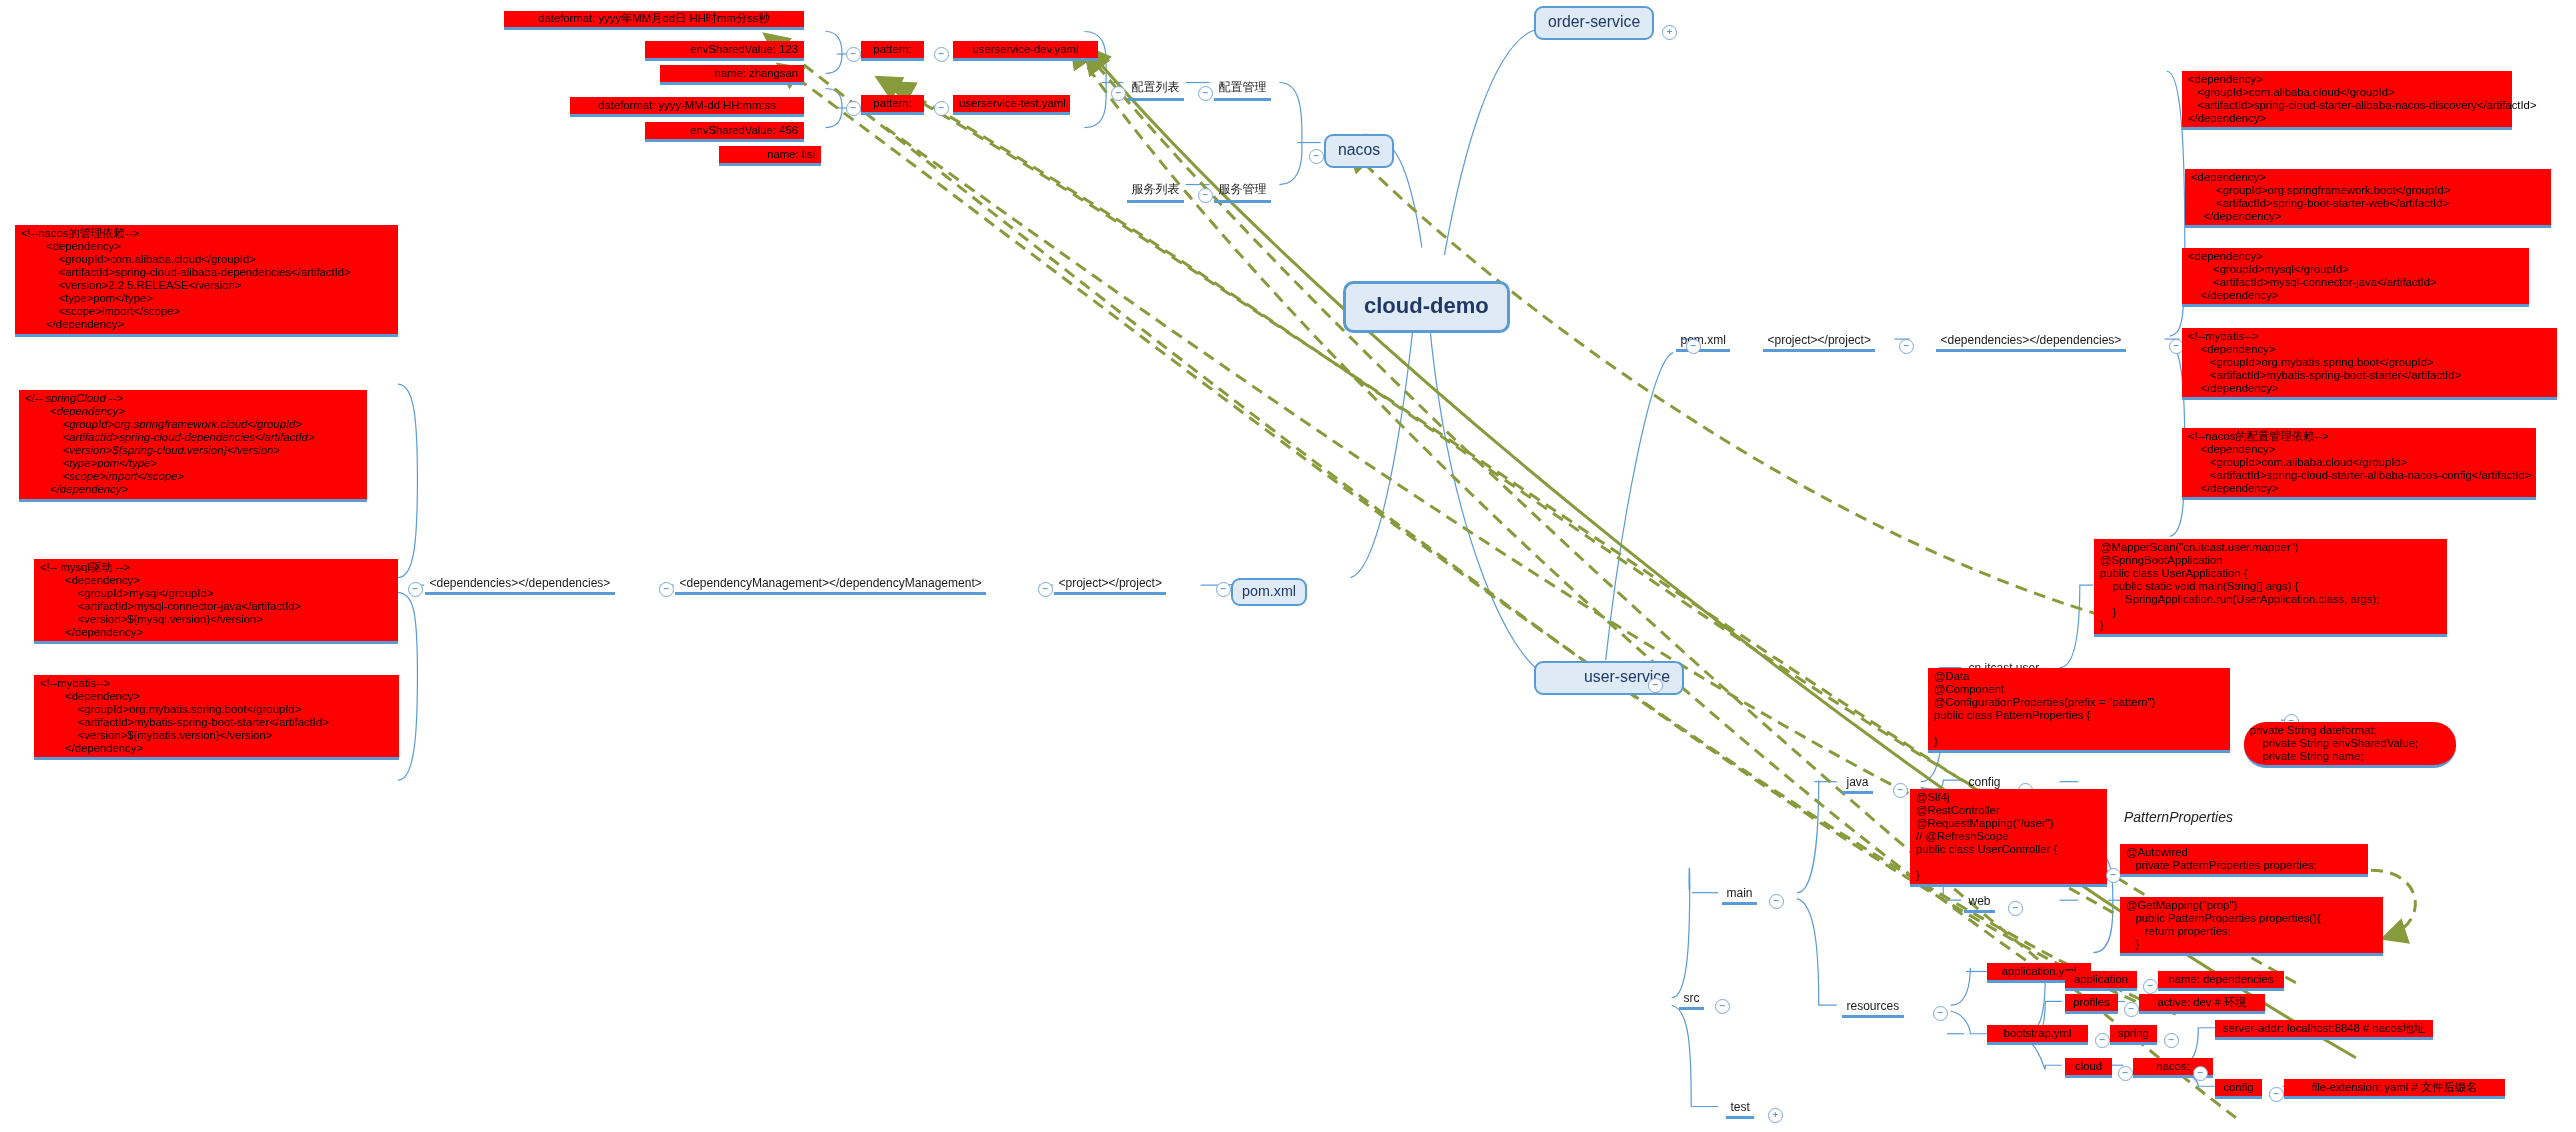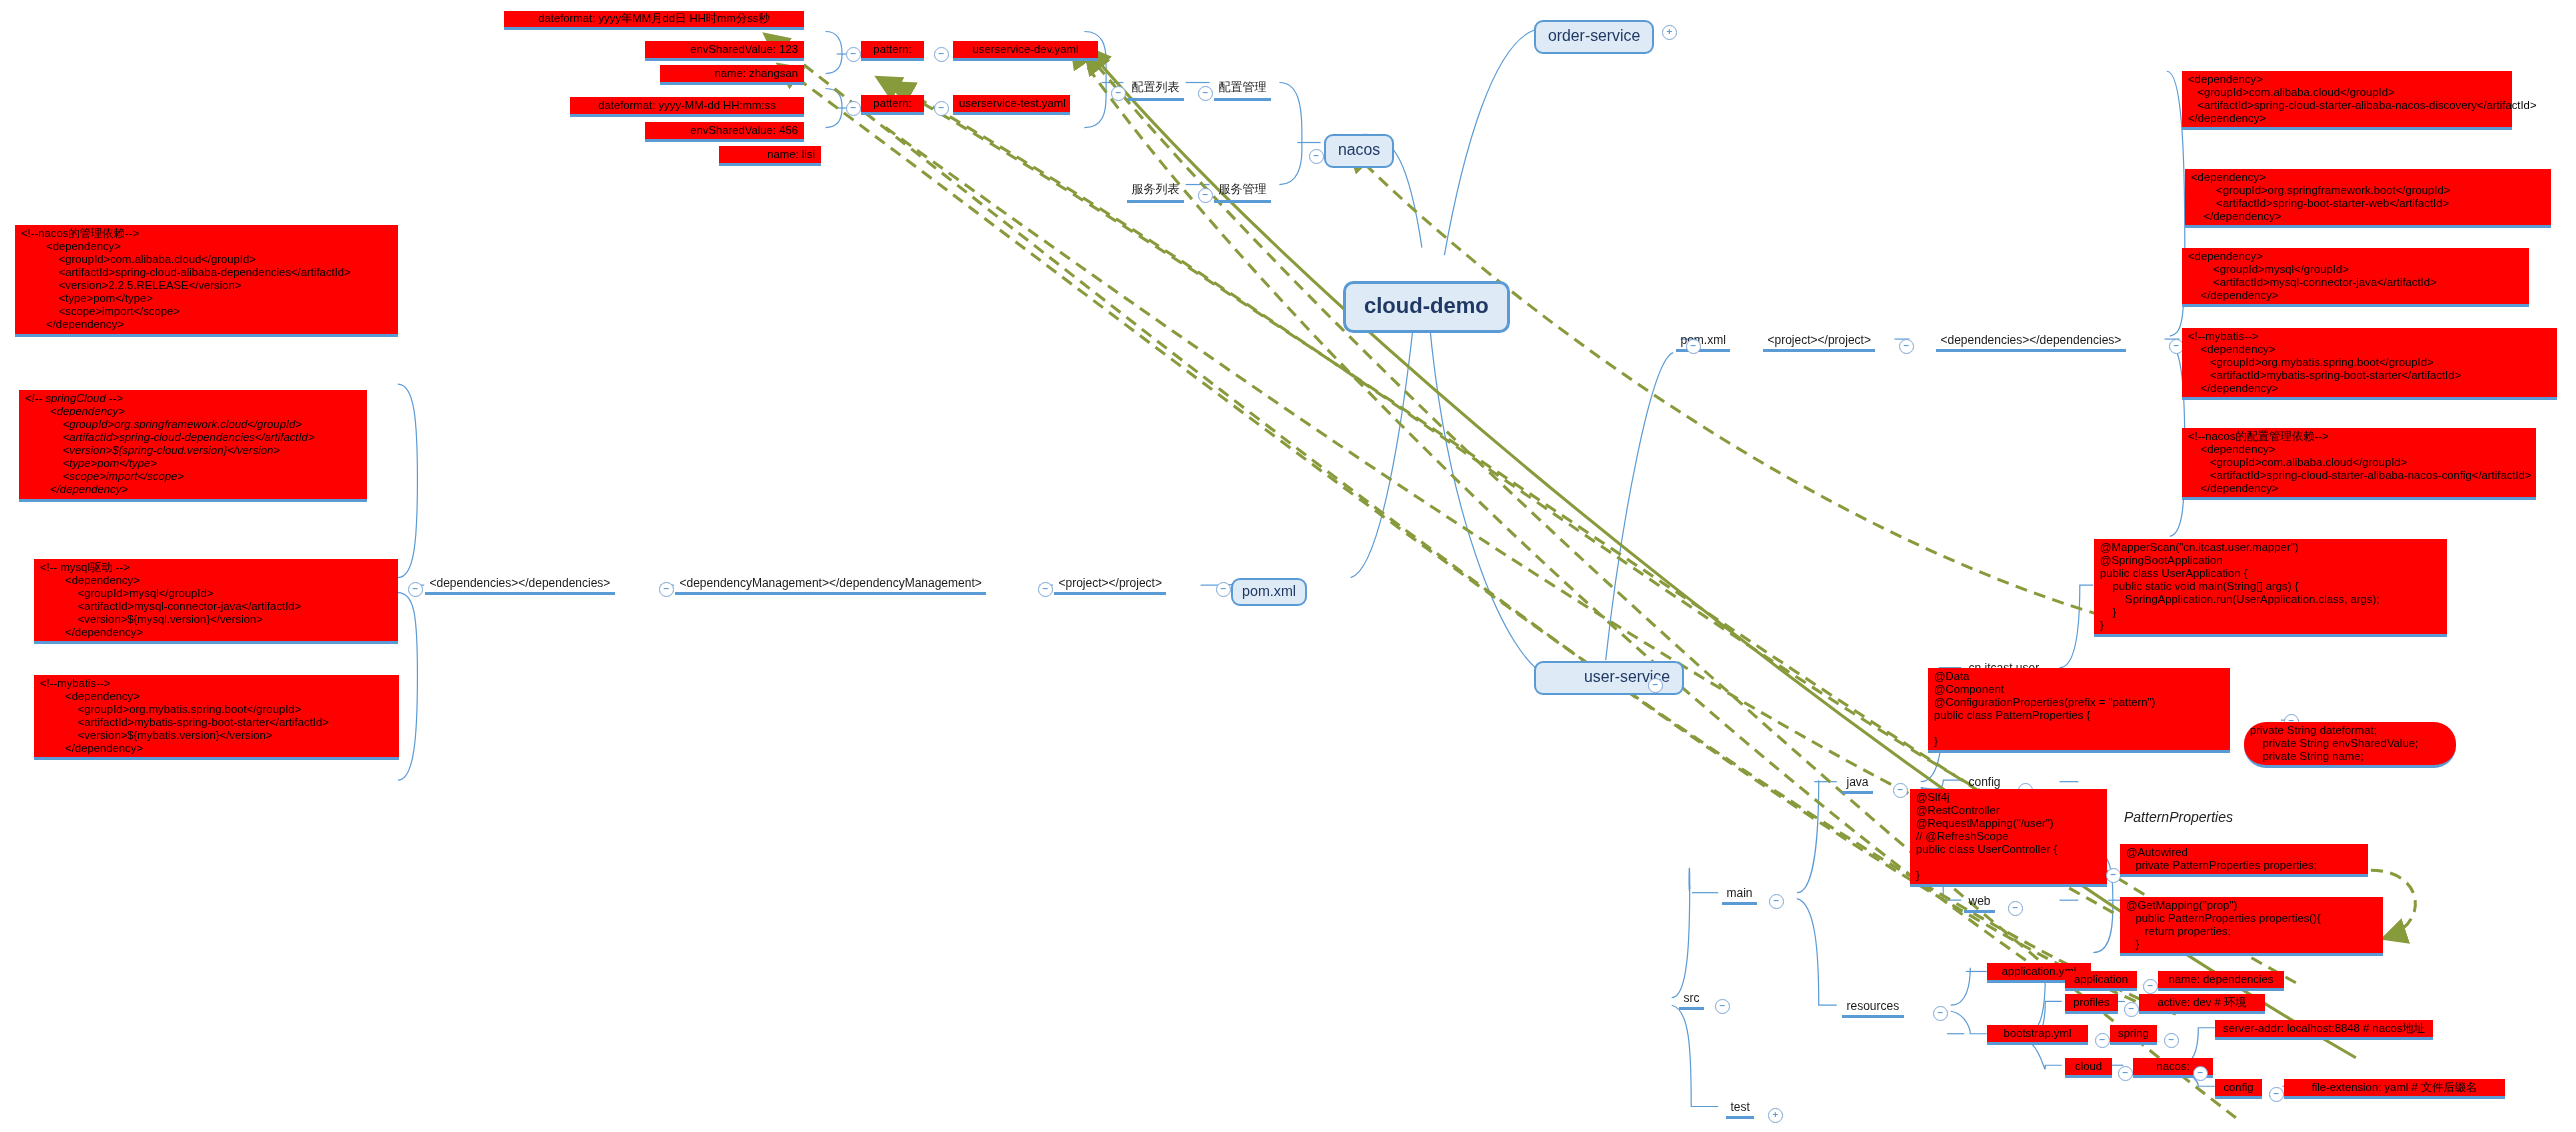--- a/index.html
+++ b/index.html
@@ -177,21 +177,21 @@
   <div class="exp" style="left:1198px;top:86px;">−</div>
   <div class="node plain" style="left:1214px;top:78px;">配置管理</div>
 
   <div class="node plain" style="left:1127px;top:180px;">服务列表</div>
   <div class="exp" style="left:1198px;top:188px;">−</div>
   <div class="node plain" style="left:1214px;top:180px;">服务管理</div>
 
   <div class="exp" style="left:1309px;top:149px;">−</div>
   <div class="node bubble" style="left:1324px;top:134px;">nacos</div>
 
-  <div class="node bubble" style="left:1534px;top:20px;">order-service</div>
+  <div class="node bubble" style="left:1534px;top:6px;">order-service</div>
   <div class="exp" style="left:1662px;top:25px;">+</div>
 
   <div class="node bubble big" style="left:1343px;top:281px;">cloud-demo</div>
 
   <div class="node bubble" style="left:1534px;top:661px;padding-left:48px;">user-service</div>
   <div class="exp" style="left:1648px;top:678px;">−</div>
 
   <div class="node red" style="left:15px;top:225px;width:383px;">&lt;!--nacos的管理依赖--&gt;
         &lt;dependency&gt;
             &lt;groupId&gt;com.alibaba.cloud&lt;/groupId&gt;

